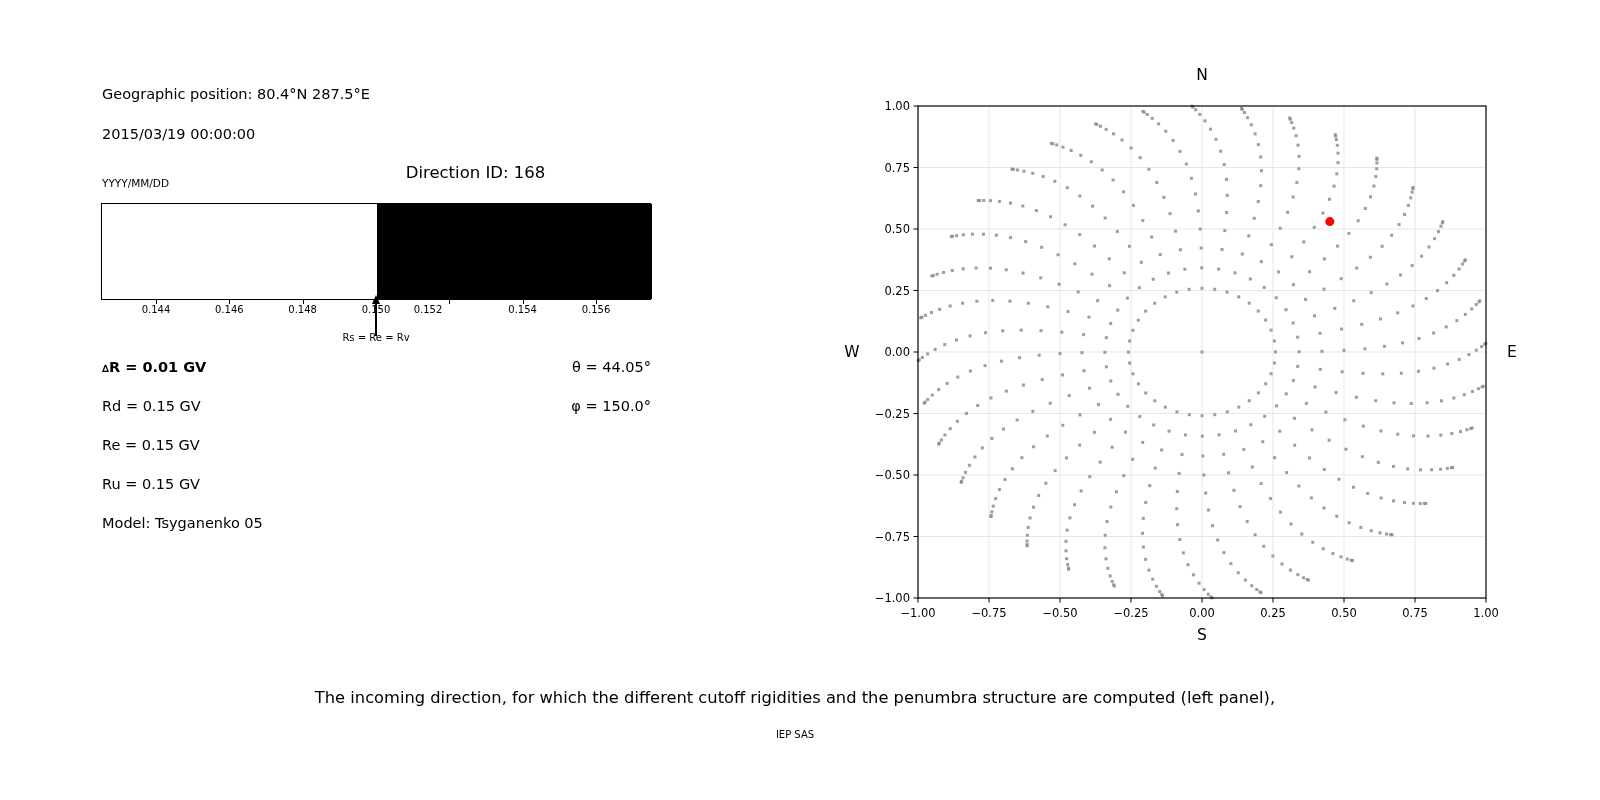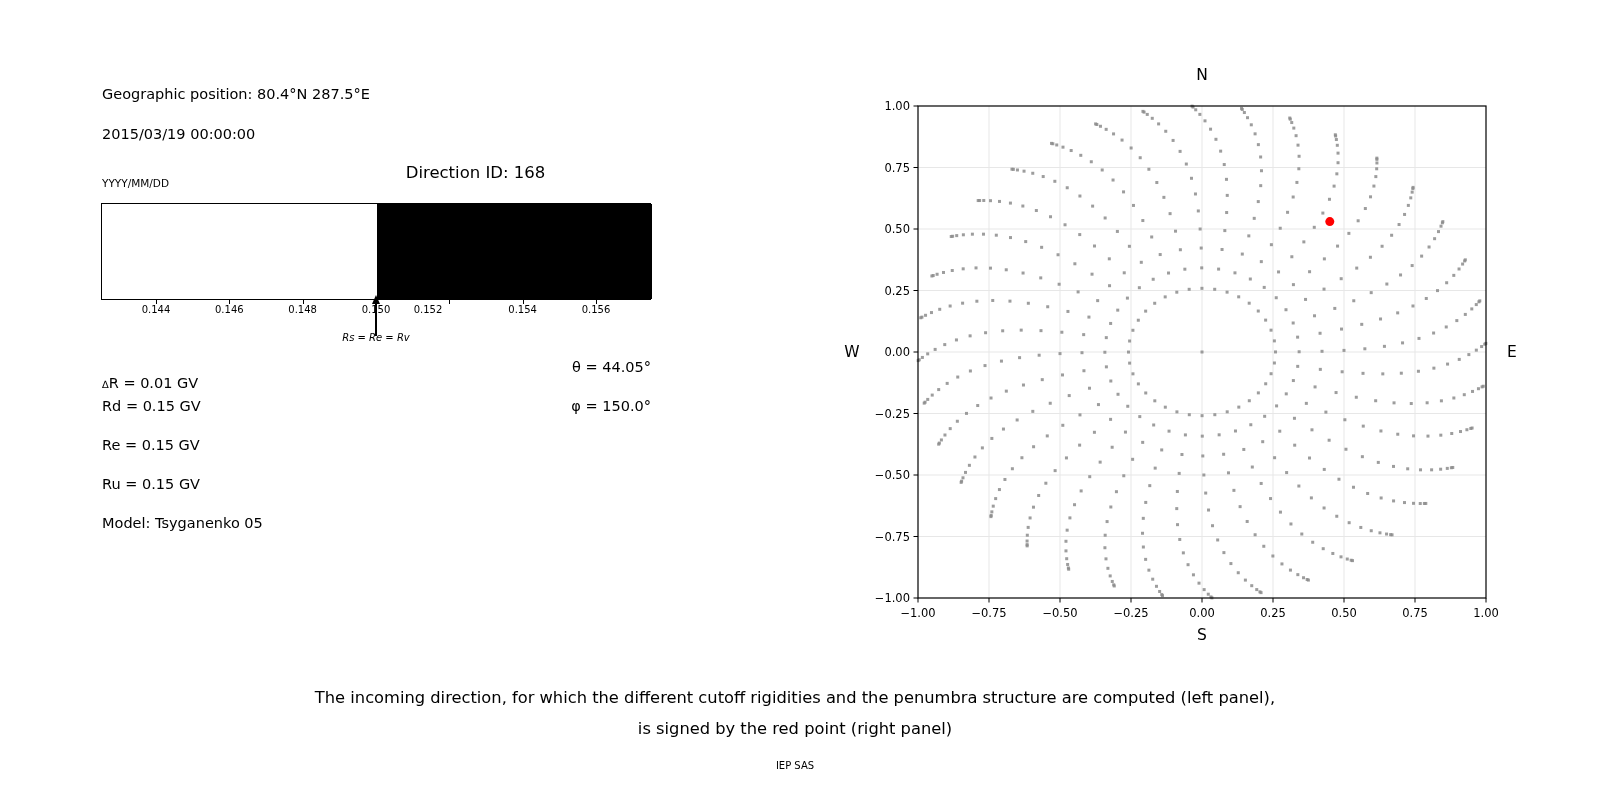--- a/index.html
+++ b/index.html
@@ -21,21 +21,21 @@
   }
   .pen-seg{position:absolute;top:0;height:100%;}
   .pen-tick{position:absolute;width:1px;height:4px;background:#000;top:300px;}
   .pen-ticklabel{position:absolute;width:64px;text-align:center;top:303px;}
   #rs-arrow-line{left:375.4px;top:303px;width:1.2px;height:33px;background:#000;}
   #rs-arrow-head{
     left:371.5px;top:295px;width:0;height:0;
     border-left:4.5px solid transparent;border-right:4.5px solid transparent;
     border-bottom:9px solid #000;
   }
-  #rs-label{left:296px;top:331px;width:160px;text-align:center;font-style:italic;}
+  #rs-label{left:296px;top:331px;width:160px;text-align:center;}
   .param-line{left:102px;width:360px;}
   .angle-line{left:451px;width:200px;text-align:right;}
   .small-delta{font-size:10px;}
   
   #direction-plot{left:820px;top:40px;}
   #direction-plot text{font-family:"DejaVu Sans","Liberation Sans",sans-serif;fill:#000;}
   .tick-label{font-size:11.5px;}
   .compass{font-size:15.5px;}
   
   #caption{left:0;top:688px;width:1590px;text-align:center;font-size:16.3px;line-height:19px;}
@@ -75,21 +75,21 @@
       <div class="abs pen-tick" style="left: 522.667px;"></div>
       <div class="abs t11 pen-ticklabel" style="left: 490.667px;">0.154</div>
       <div class="abs pen-tick" style="left: 596px;"></div>
       <div class="abs t11 pen-ticklabel" style="left: 564px;">0.156</div>
     </div>
 
   <div class="abs" id="rs-arrow-line"></div>
   <div class="abs" id="rs-arrow-head"></div>
   <div class="abs t11" id="rs-label">Rs = Re = Rv</div>
 
-  <div class="abs t14 param-line" style="top:374px;">
+  <div class="abs t14 param-line" style="top:358px;font-weight:bold;">
     <span class="small-delta">∆</span><span>R = 0.01 GV</span>
   </div>
   <div class="abs t14 param-line" style="top:397px;">Rd = 0.15 GV</div>
   <div class="abs t14 param-line" style="top:436px;">Re = 0.15 GV</div>
   <div class="abs t14 param-line" style="top:475px;">Ru = 0.15 GV</div>
   <div class="abs t14 param-line" style="top:514px;">Model: Tsyganenko 05</div>
 
   <div class="abs t14 angle-line" style="top:358px;">θ = 44.05°</div>
   <div class="abs t14 angle-line" style="top:397px;">φ = 150.0°</div>
 
@@ -724,17 +724,16 @@
       <line x1="93.5" y1="558" x2="98" y2="558" stroke="#000" stroke-width="1"></line>
       <text x="90" y="562" text-anchor="end" class="tick-label">−1.00</text>
       <text x="382" y="40" text-anchor="middle" class="compass">N</text>
       <text x="382" y="600" text-anchor="middle" class="compass">S</text>
       <text x="32" y="317" text-anchor="middle" class="compass">W</text>
       <text x="692" y="317" text-anchor="middle" class="compass">E</text>
     </svg>
 
   <div class="abs" id="caption">
     <div class="cap-line1">The incoming direction, for which the different cutoff rigidities and the penumbra structure are computed (left panel),</div>
-    <div class="cap-line2">is signed by the red point (right panel)</div>
     <div class="credit">IEP SAS</div>
   </div>
 
 </div>
 
 </body></html>

